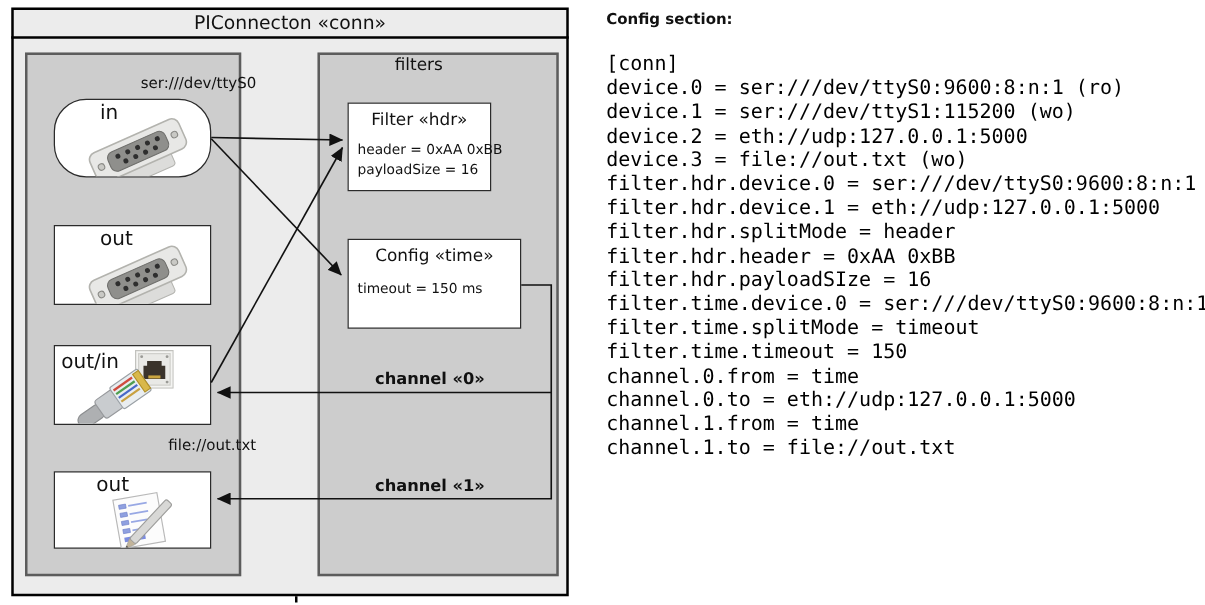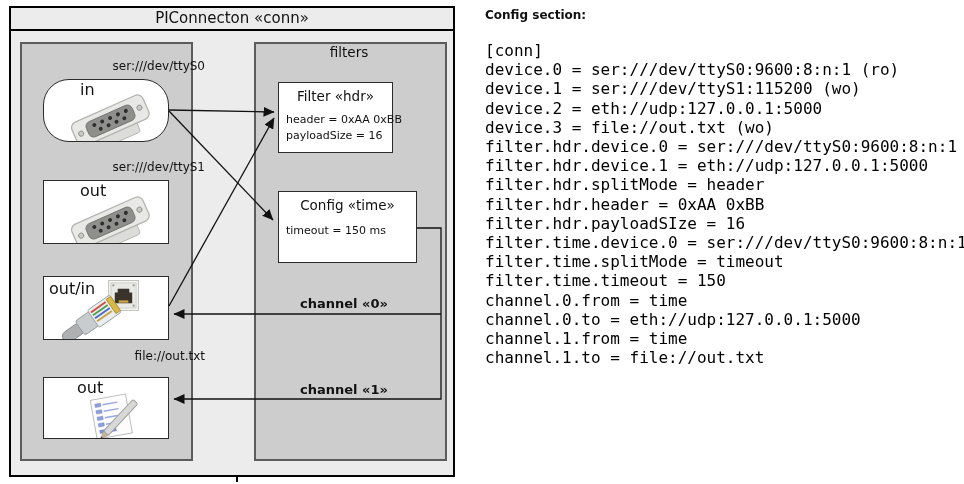--- a/index.html
+++ b/index.html
@@ -12,21 +12,21 @@
              border:2.5px solid #000;box-sizing:border-box;}
   .title-bar{left:9px;top:6px;width:446px;height:25px;box-sizing:border-box;
              border-bottom:2px solid #000;display:flex;align-items:center;justify-content:center;
              font-size:15px;}
   .bottom-tick{left:236px;top:477px;width:2px;height:5px;background:#000;}
 
   
   .panel{background:#cdcdcd;border:2px solid #5c5c5c;box-sizing:border-box;}
   .devices-panel{left:20px;top:42px;width:173px;height:419px;}
   .filters-panel{left:254px;top:42px;width:193px;height:419px;}
-  .filters-title{left:254px;top:44px;width:162px;text-align:center;font-size:13.5px;padding-left:14px;}
+  .filters-title{left:254px;top:44px;width:162px;text-align:center;font-size:13.5px;}
 
   
   .dev-label{left:20px;width:173px;text-align:right;font-size:12px;white-space:nowrap;padding-left:12px;}
   .dev-label.l1{top:59px;} .dev-label.l2{top:160px;} .dev-label.l3{top:255px;} .dev-label.l4{top:349px;}
 
   
   .dev-box{background:#fff;border:1.5px solid #2b2b2b;box-sizing:border-box;overflow:hidden;}
   .dev-box.b1{left:43px;top:79px;width:126px;height:63px;border-radius:26px;}
   .dev-box.b2{left:43px;top:180px;width:126px;height:64px;}
   .dev-box.b3{left:43px;top:276px;width:126px;height:64px;}
@@ -66,21 +66,20 @@
   <div class="abs title-bar">
     <span>PIConnecton «conn»</span>
   </div>
   <div class="abs bottom-tick"></div>
 
   <div class="abs panel devices-panel"></div>
   <div class="abs panel filters-panel"></div>
   <div class="abs filters-title">filters</div>
 
   <div class="abs dev-label l1">ser:///dev/ttyS0</div>
-  <div class="abs dev-label l2">ser:///dev/ttyS1</div>
   <div class="abs dev-label l4">file://out.txt</div>
 
   <div class="abs dev-box b1">
     <span class="dir-label">in</span>
     <svg class="dev-img" style="left:12px;top:14px;" width="108" height="50" viewBox="0 0 110 58">
       <g transform="rotate(-24 55 30)">
         <rect x="28" y="43" width="54" height="14" rx="3" fill="#dcdcda" stroke="#b4b4b0"></rect>
         <rect x="10" y="16" width="90" height="30" rx="7" fill="#e8e8e6" stroke="#b3b3ae" stroke-width="1.5"></rect>
         <rect x="26" y="22" width="58" height="19" rx="6" fill="#8f8f8c" stroke="#6f6f6c"></rect>
         <circle cx="36" cy="28" r="2.3" fill="#2e2e2e"></circle>

